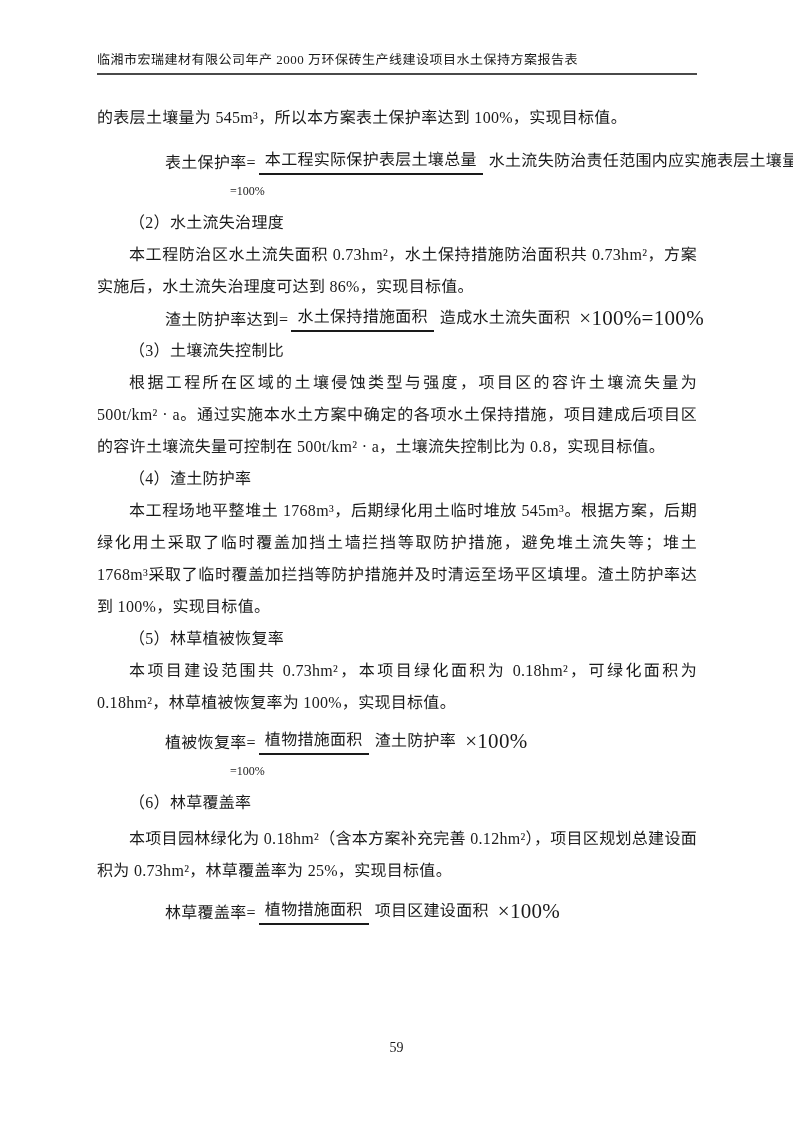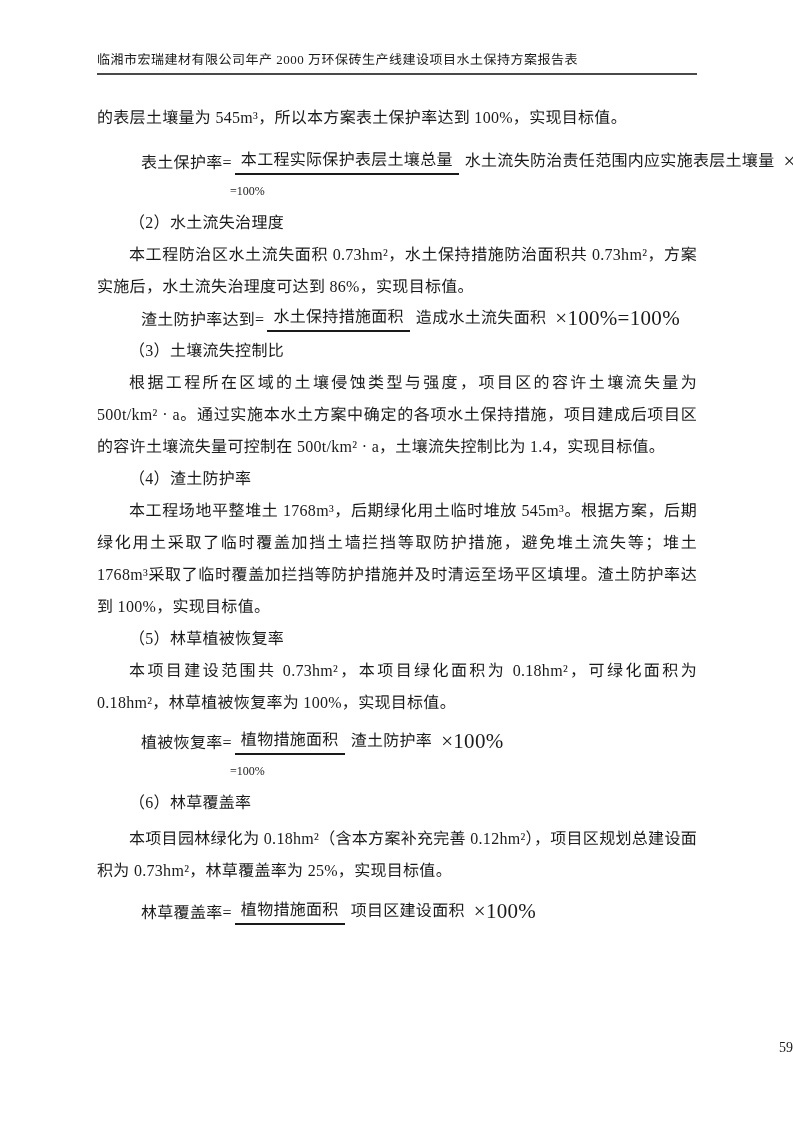--- a/index.html
+++ b/index.html
@@ -49,21 +49,21 @@
   .formula {
     display: flex;
     align-items: center;
     margin-left: 44px;
     font-size: 16px;
   }
   .formula.f1 { margin-top: 13px; }
   .formula.f2 { margin-top: 1px; }
   .formula.f3 { margin-top: 8px; }
   .formula.f4 { margin-top: 10px; }
-  .f-lhs { white-space: nowrap; letter-spacing: 0.3px; }
+  .f-lhs { white-space: nowrap; letter-spacing: 0.3px; margin-left: 24px; }
   .frac {
     display: inline-flex;
     flex-direction: row;
     align-items: center;
     margin: 0 3px;
     vertical-align: middle;
   }
   .frac .num, .frac .den {
     line-height: 26px;
     padding: 0 6px;
@@ -79,21 +79,21 @@
     margin-left: 133px;
   }
   .mt3 { margin-top: 3px; }
   .mt4 { margin-top: 4px; }
   
   .page-number {
     position: absolute;
     top: 1038px;
     left: 0;
     width: 793px;
-    text-align: right;
+    text-align: center;
     font-size: 14px;
     line-height: 20px;
   }
 </style>
 </head>
 <body>
 
 <div class="page">
 
   <div class="doc-header">临湘市宏瑞建材有限公司年产 2000 万环保砖生产线建设项目水土保持方案报告表</div>
@@ -116,21 +116,21 @@
   <div class="formula f2">
     <span class="f-lhs">渣土防护率达到=</span>
     <span class="frac">
       <span class="num">水土保持措施面积</span>
       <span class="den">造成水土流失面积</span>
     </span>
     <span class="f-rhs f-times">×100%=100%</span>
   </div>
 
   <div class="heading mt3">（3）土壤流失控制比</div>
-  <div class="para indent">根据工程所在区域的土壤侵蚀类型与强度，项目区的容许土壤流失量为 500t/km² · a。通过实施本水土方案中确定的各项水土保持措施，项目建成后项目区的容许土壤流失量可控制在 500t/km² · a，土壤流失控制比为 1.4，实现目标值。</div>
+  <div class="para indent">根据工程所在区域的土壤侵蚀类型与强度，项目区的容许土壤流失量为 500t/km² · a。通过实施本水土方案中确定的各项水土保持措施，项目建成后项目区的容许土壤流失量可控制在 500t/km² · a，土壤流失控制比为 0.8，实现目标值。</div>
 
   <div class="heading">（4）渣土防护率</div>
   <div class="para indent">本工程场地平整堆土 1768m³，后期绿化用土临时堆放 545m³。根据方案，后期绿化用土采取了临时覆盖加挡土墙拦挡等取防护措施，避免堆土流失等；堆土 1768m³采取了临时覆盖加拦挡等防护措施并及时清运至场平区填埋。渣土防护率达到 100%，实现目标值。</div>
 
   <div class="heading">（5）林草植被恢复率</div>
   <div class="para indent">本项目建设范围共 0.73hm²，本项目绿化面积为 0.18hm²，可绿化面积为 0.18hm²，林草植被恢复率为 100%，实现目标值。</div>
 
   <div class="formula f3">
     <span class="f-lhs">植被恢复率=</span>
     <span class="frac">

